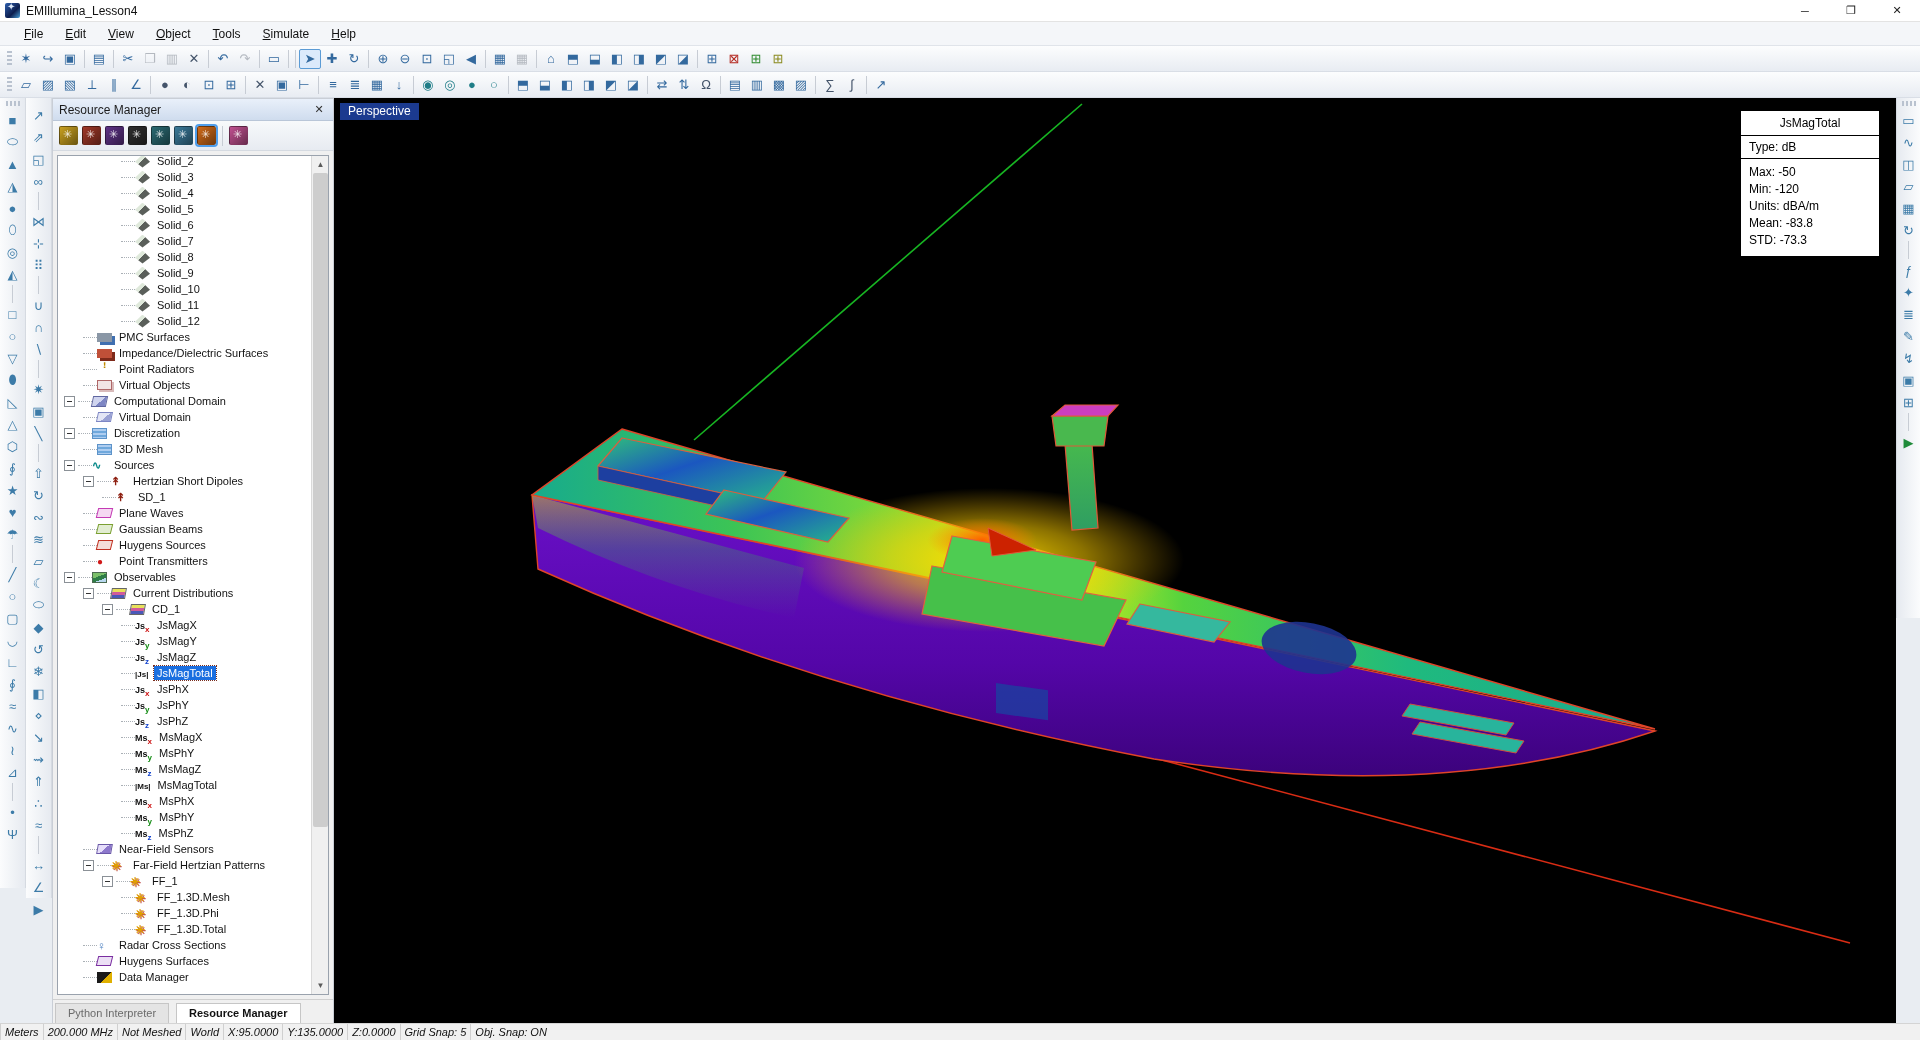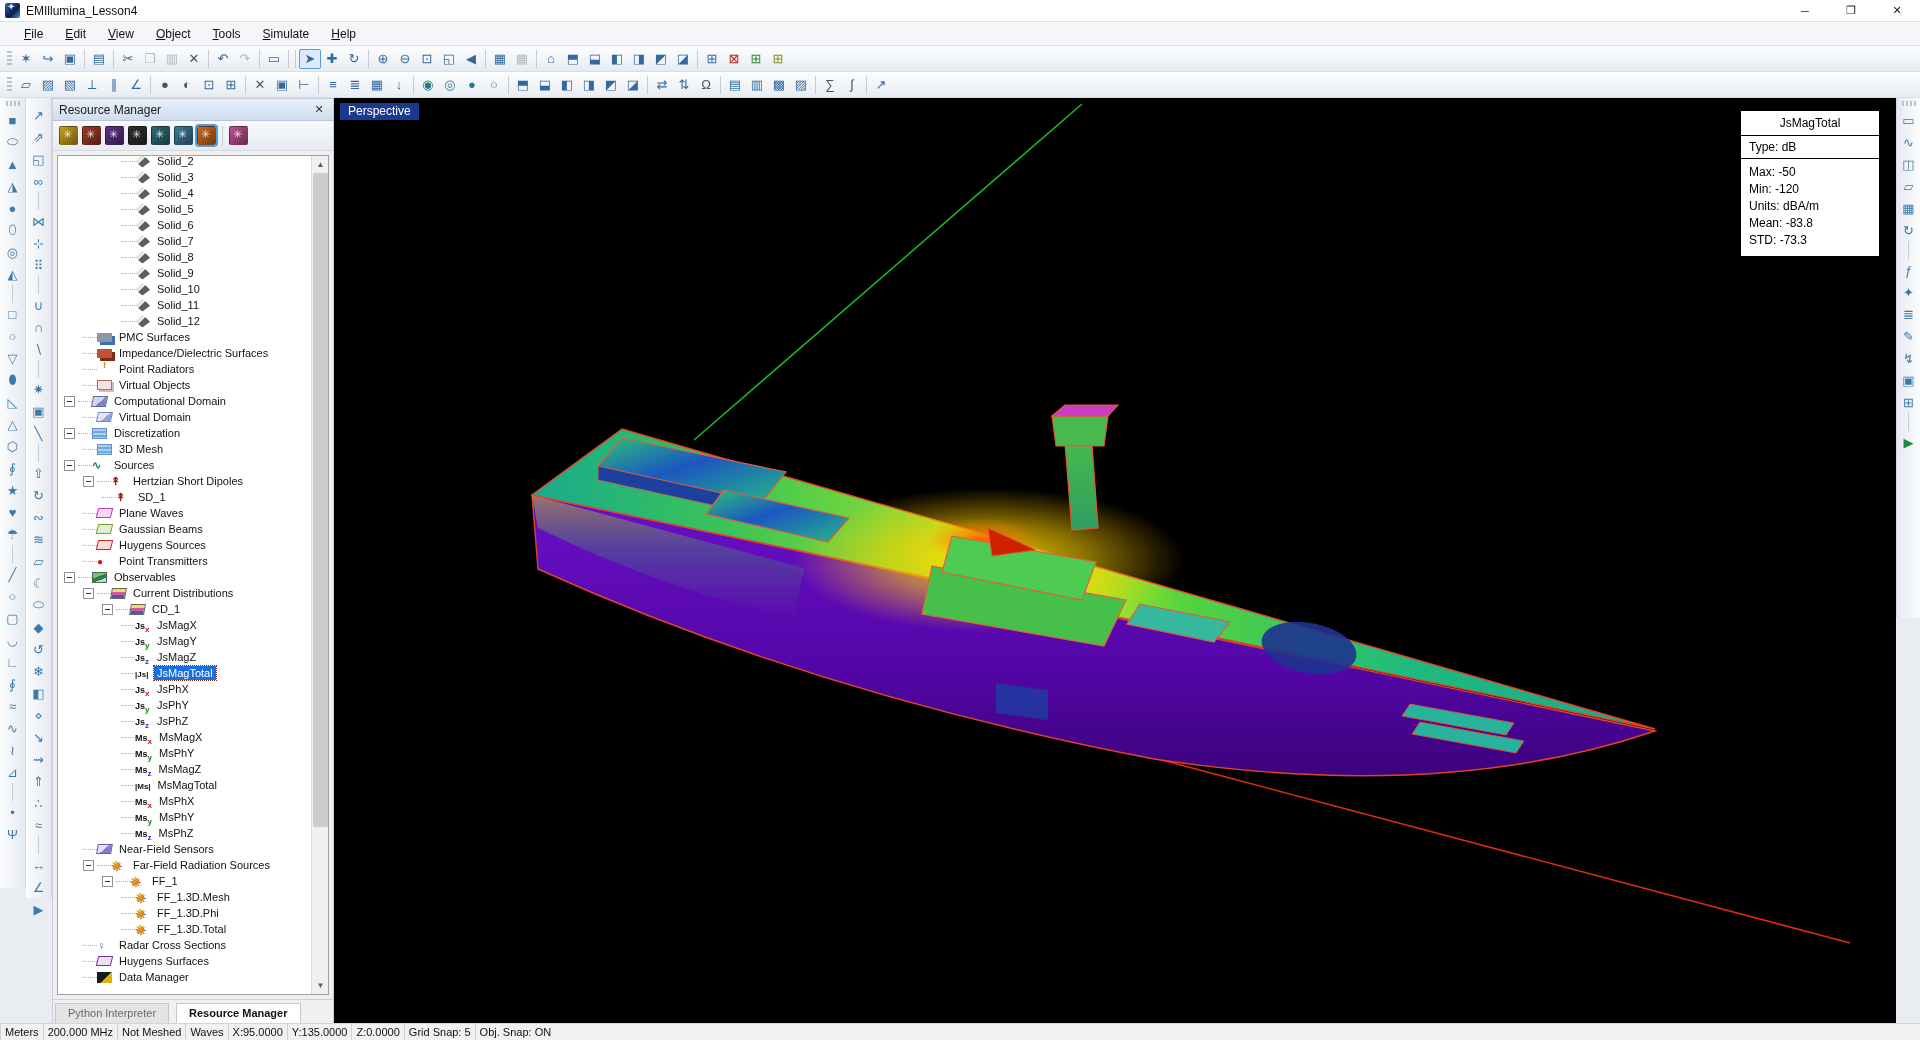--- a/index.html
+++ b/index.html
@@ -679,21 +679,21 @@
 
           <span class="tstub"></span>
           <span class="ticon i-nf"></span>
           <span class="tlabel">Near-Field Sensors</span>
         </div>
         <div class="trow">
           <span class="tind" style="width: 25px;"></span>
           <span class="texp"></span>
           <span class="tstub"></span>
           <span class="ticon i-ff"></span>
-          <span class="tlabel">Far-Field Radiation Sources</span>
+          <span class="tlabel">Far-Field Hertzian Patterns</span>
         </div>
         <div class="trow">
           <span class="tind" style="width: 44px;"></span>
           <span class="texp"></span>
           <span class="tstub"></span>
           <span class="ticon i-ff"></span>
           <span class="tlabel">FF_1</span>
         </div>
         <div class="trow">
           <span class="tind" style="width: 63px;"></span>
@@ -835,25 +835,25 @@
     <div>Max: -50</div>
         <div>Min: -120</div>
         <div>Units: dBA/m</div>
         <div>Mean: -83.8</div>
         <div>STD: -73.3</div>
       </div>
   </div>
 </div>
 
 <div id="statusbar">
-  <div style="display:flex;height:100%;">
+  <div style="display:flex;height:100%;font-style:italic;">
 
   <div class="sseg">Meters</div>
       <div class="sseg">200.000 MHz</div>
       <div class="sseg">Not Meshed</div>
-      <div class="sseg">Waves</div>
+      <div class="sseg">World</div>
       <div class="sseg">X:95.0000</div>
       <div class="sseg">Y:135.0000</div>
       <div class="sseg">Z:0.0000</div>
       <div class="sseg">Grid Snap:  5</div>
       <div class="sseg">Obj. Snap: ON</div>
     </div>
 </div>
 
 </body></html>

